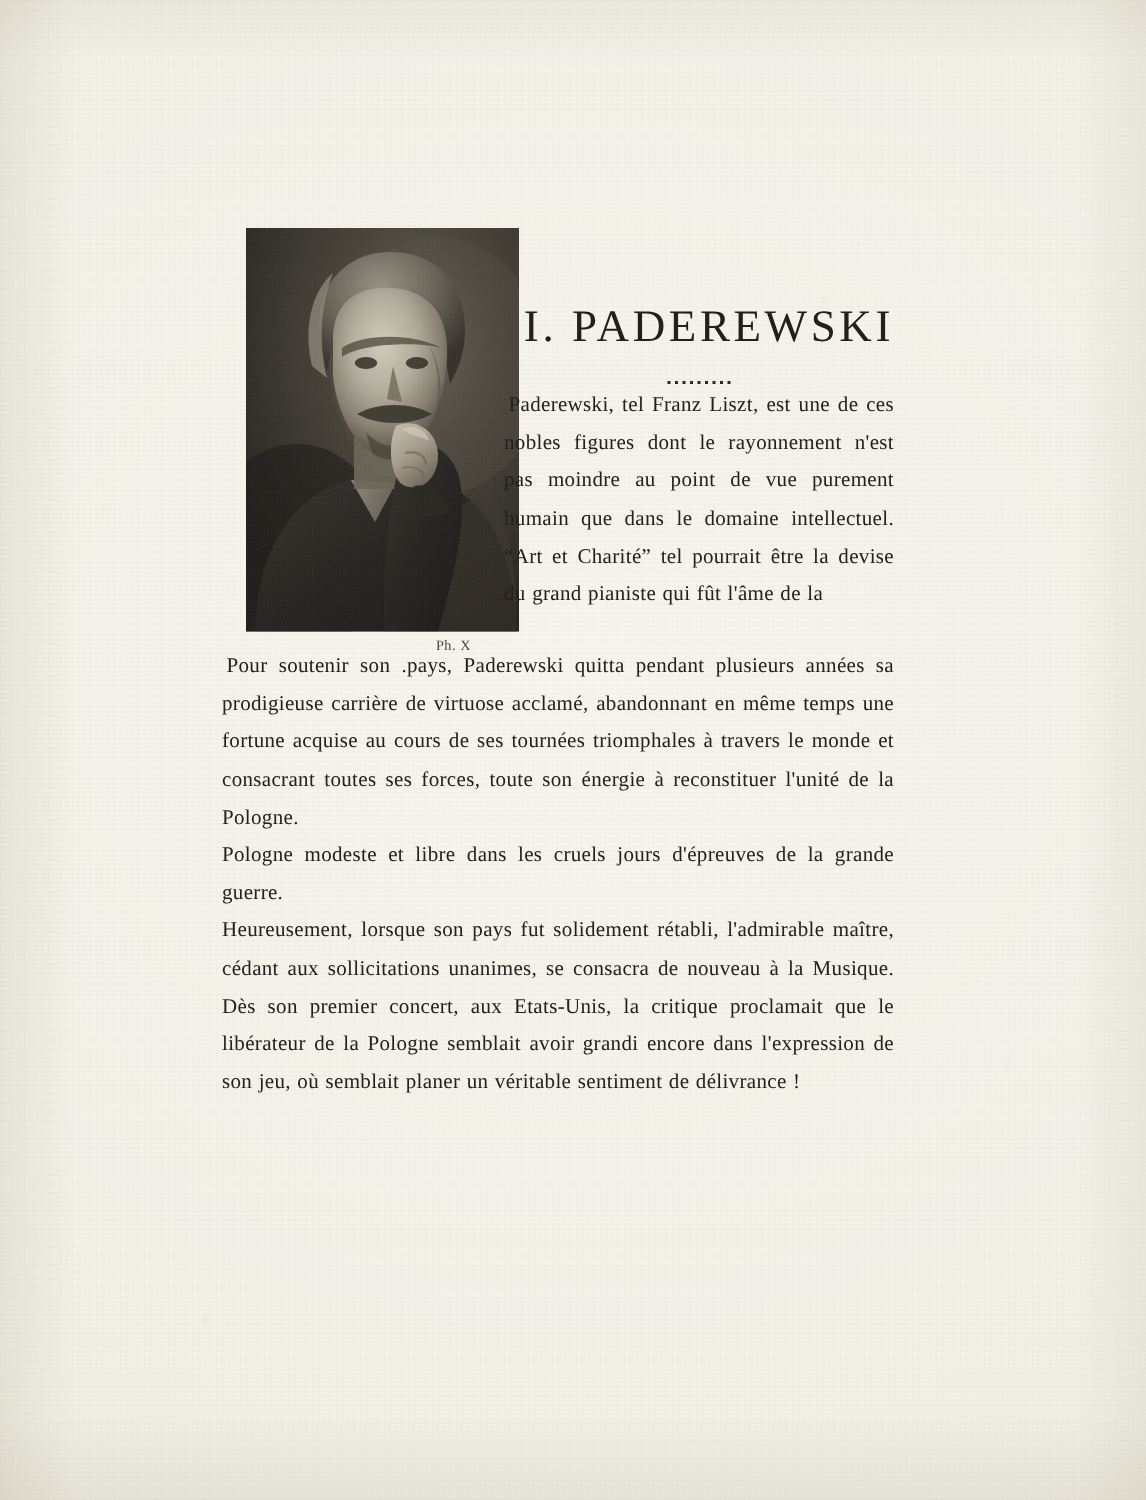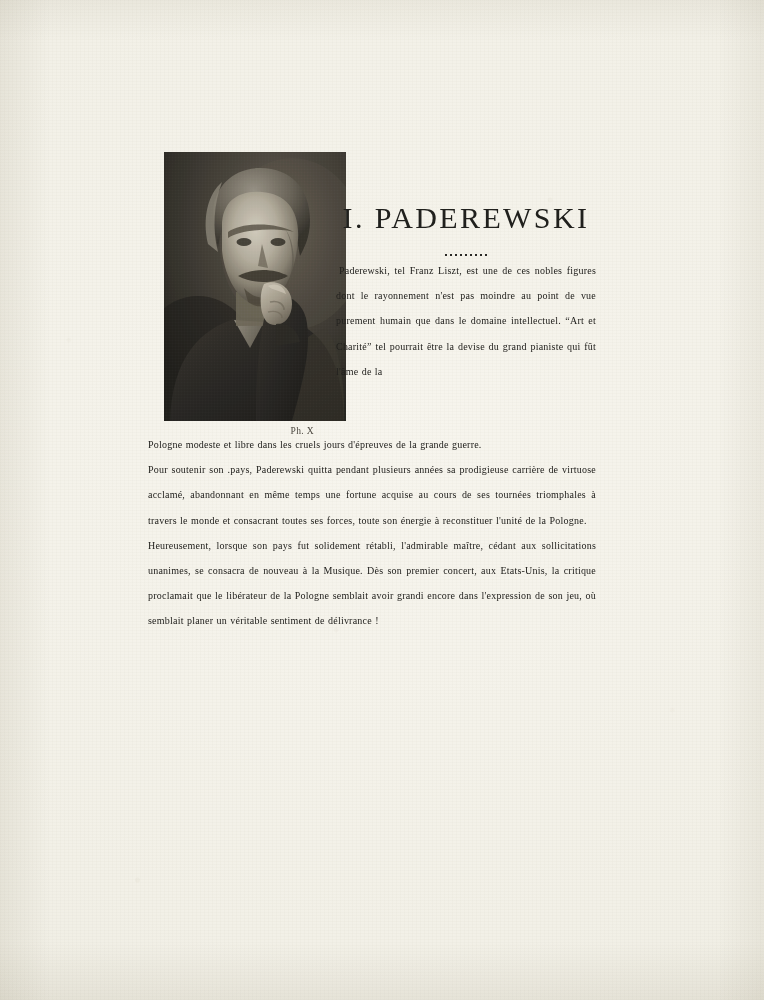--- a/index.html
+++ b/index.html
@@ -96,21 +96,21 @@
     letter-spacing: .35px;
     color: #4a463e;
   }
 
   
   .headline-block {
     position: absolute;
     left: 336px;
     top: 182px;
     width: 260px;
-    text-align: center;
+    text-align: right;
   }
   .headline {
     font-family: "Liberation Serif", "DejaVu Serif", serif;
     font-size: 30px;
     line-height: 1.05;
     font-weight: 400;
     letter-spacing: 2.4px;
     color: #20201d;
     white-space: nowrap;
   }
@@ -138,21 +138,21 @@
     position: absolute;
     left: 148px;
     top: 432px;
     width: 448px;
   }
   p.para {
     margin: 0;
     text-align: justify;
     text-justify: inter-word;
     font-family: "Liberation Serif", "DejaVu Serif", serif;
-    font-size: 10px;
+    font-size: 14px;
     line-height: 25.2px;
     letter-spacing: .22px;
     word-spacing: .6px;
     color: #22211e;
   }
   p.para + p.para { text-indent: 0; }
   .col-wide p.para { margin-top: 0; }
   .ind { text-indent: 3px; }
   .last-line-left { text-align-last: left; }
 </style>
@@ -261,18 +261,18 @@
         <i></i>
         <i></i>
       </div>
   </div>
 
   <div class="col-narrow">
     <p class="para ind">Paderewski, tel Franz Liszt, est une de ces nobles figures dont le rayonnement n'est pas moindre au point de vue purement humain que dans le domaine intellectuel. “Art et Charité” tel pourrait être la devise du grand pianiste qui fût l'âme de la</p>
   </div>
 
   <div class="col-wide">
+    <p class="para ind last-line-left">Pour soutenir son .pays, Paderewski quitta pendant plusieurs années sa prodigieuse carrière de virtuose acclamé, abandonnant en même temps une fortune acquise au cours de ses tournées triomphales à travers le monde et consacrant toutes ses forces, toute son énergie à reconstituer l'unité de la Pologne.</p>
     <p class="para last-line-left">Pologne modeste et libre dans les cruels jours d'épreuves de la grande guerre.</p>
-    <p class="para ind last-line-left">Pour soutenir son .pays, Paderewski quitta pendant plusieurs années sa prodigieuse carrière de virtuose acclamé, abandonnant en même temps une fortune acquise au cours de ses tournées triomphales à travers le monde et consacrant toutes ses forces, toute son énergie à reconstituer l'unité de la Pologne.</p>
     <p class="para ind last-line-left">Heureusement, lorsque son pays fut solidement rétabli, l'admirable maître, cédant aux sollicitations unanimes, se consacra de nouveau à la Musique. Dès son premier concert, aux Etats-Unis, la critique proclamait que le libérateur de la Pologne semblait avoir grandi encore dans l'expression de son jeu, où semblait planer un véritable sentiment de délivrance !</p>
   </div>
 
 </div>
 
 </body></html>

